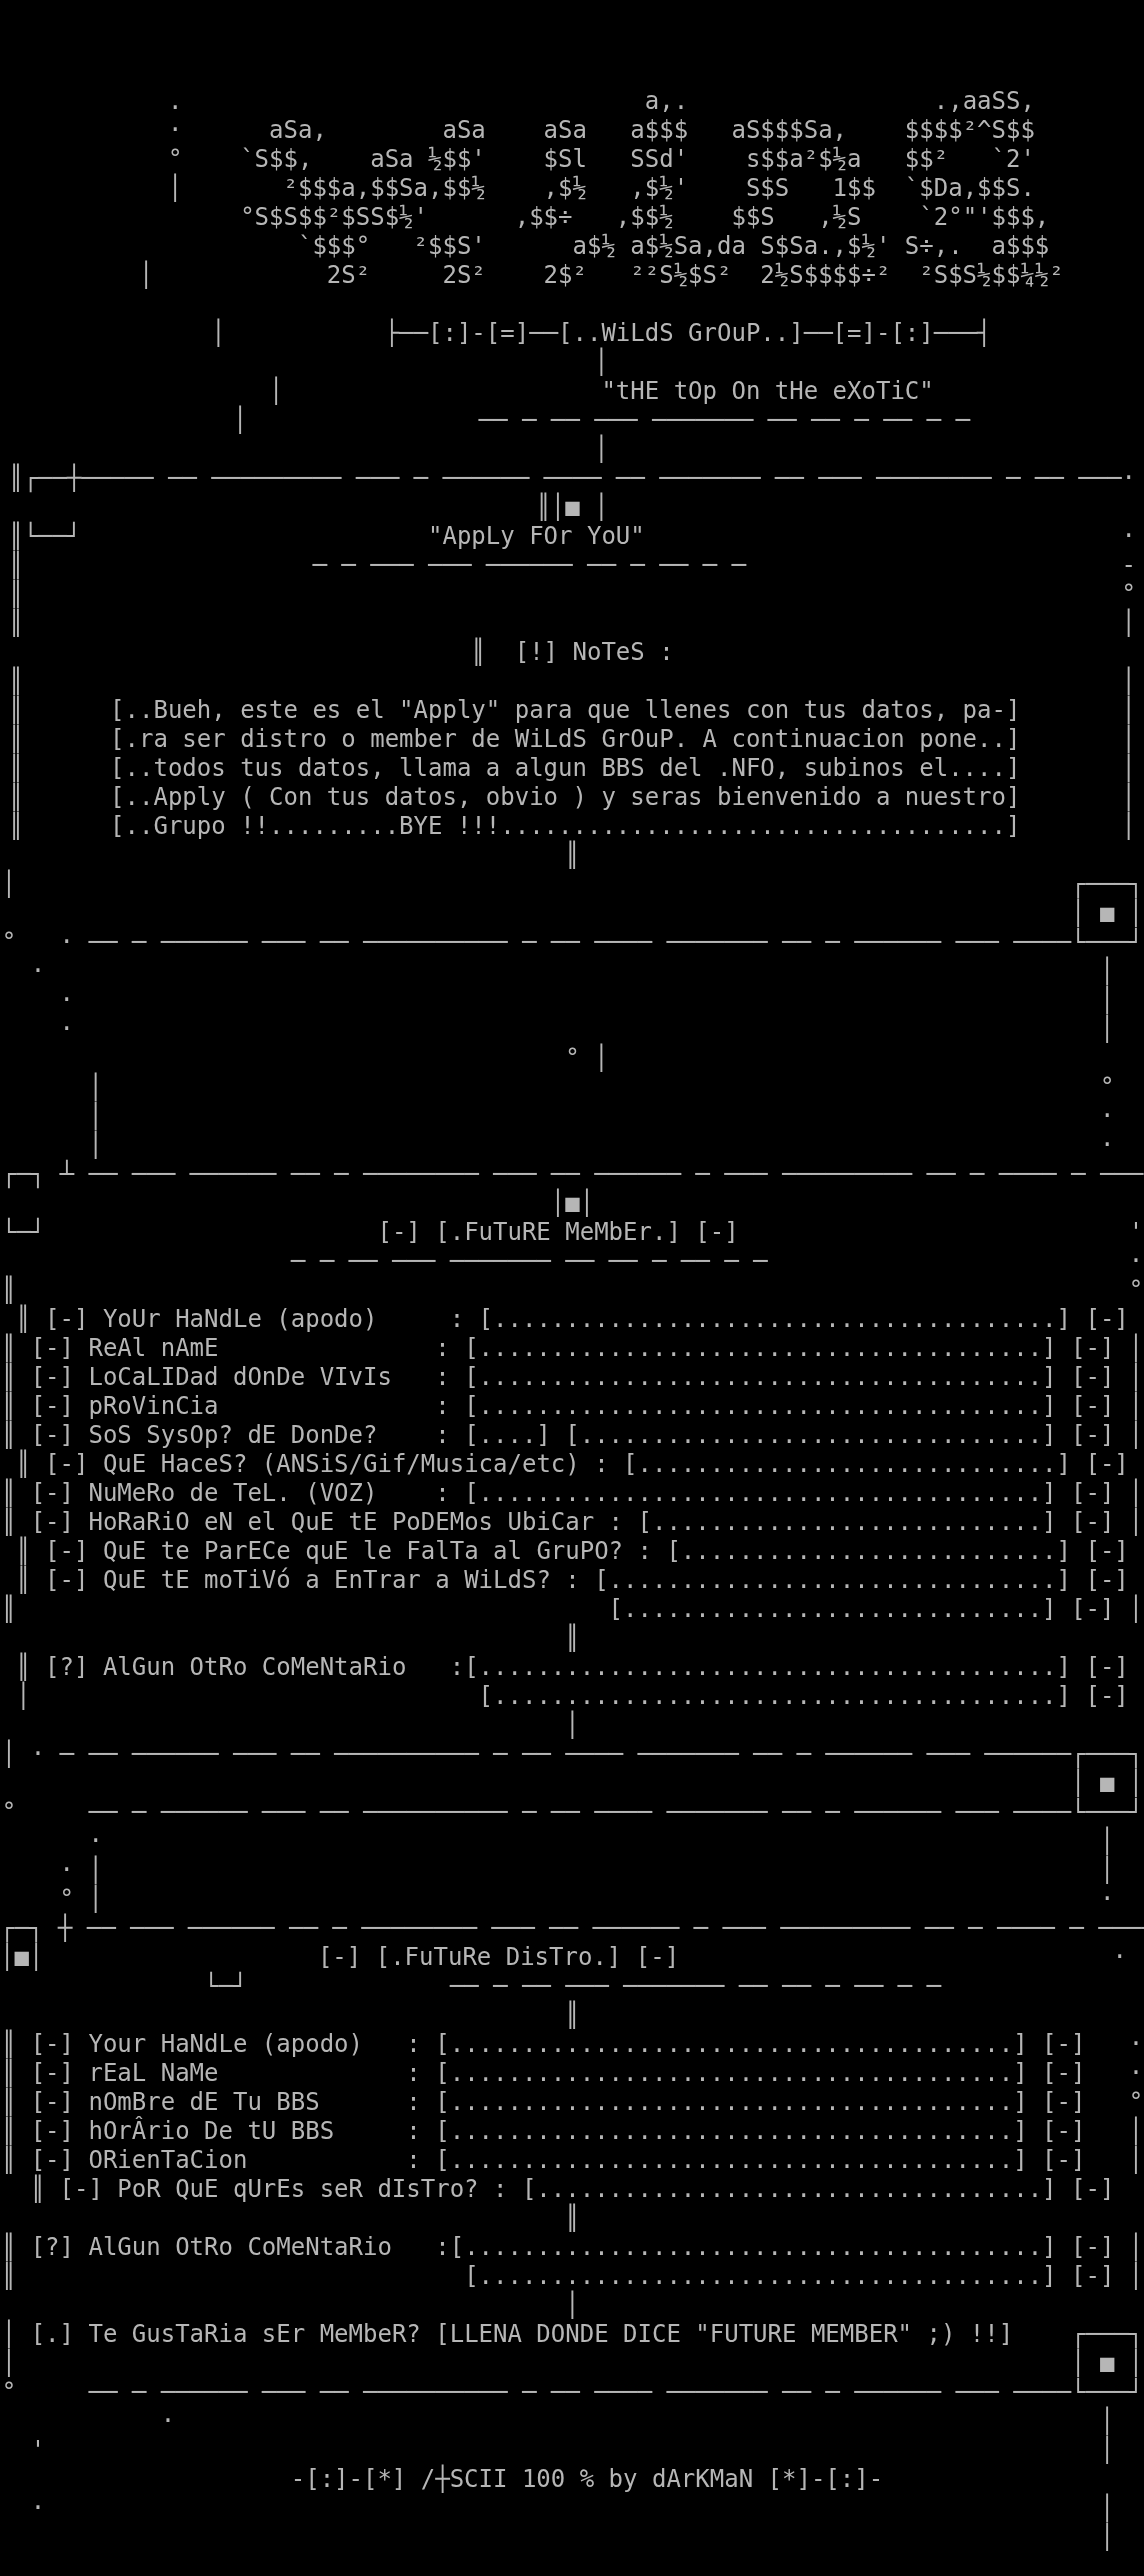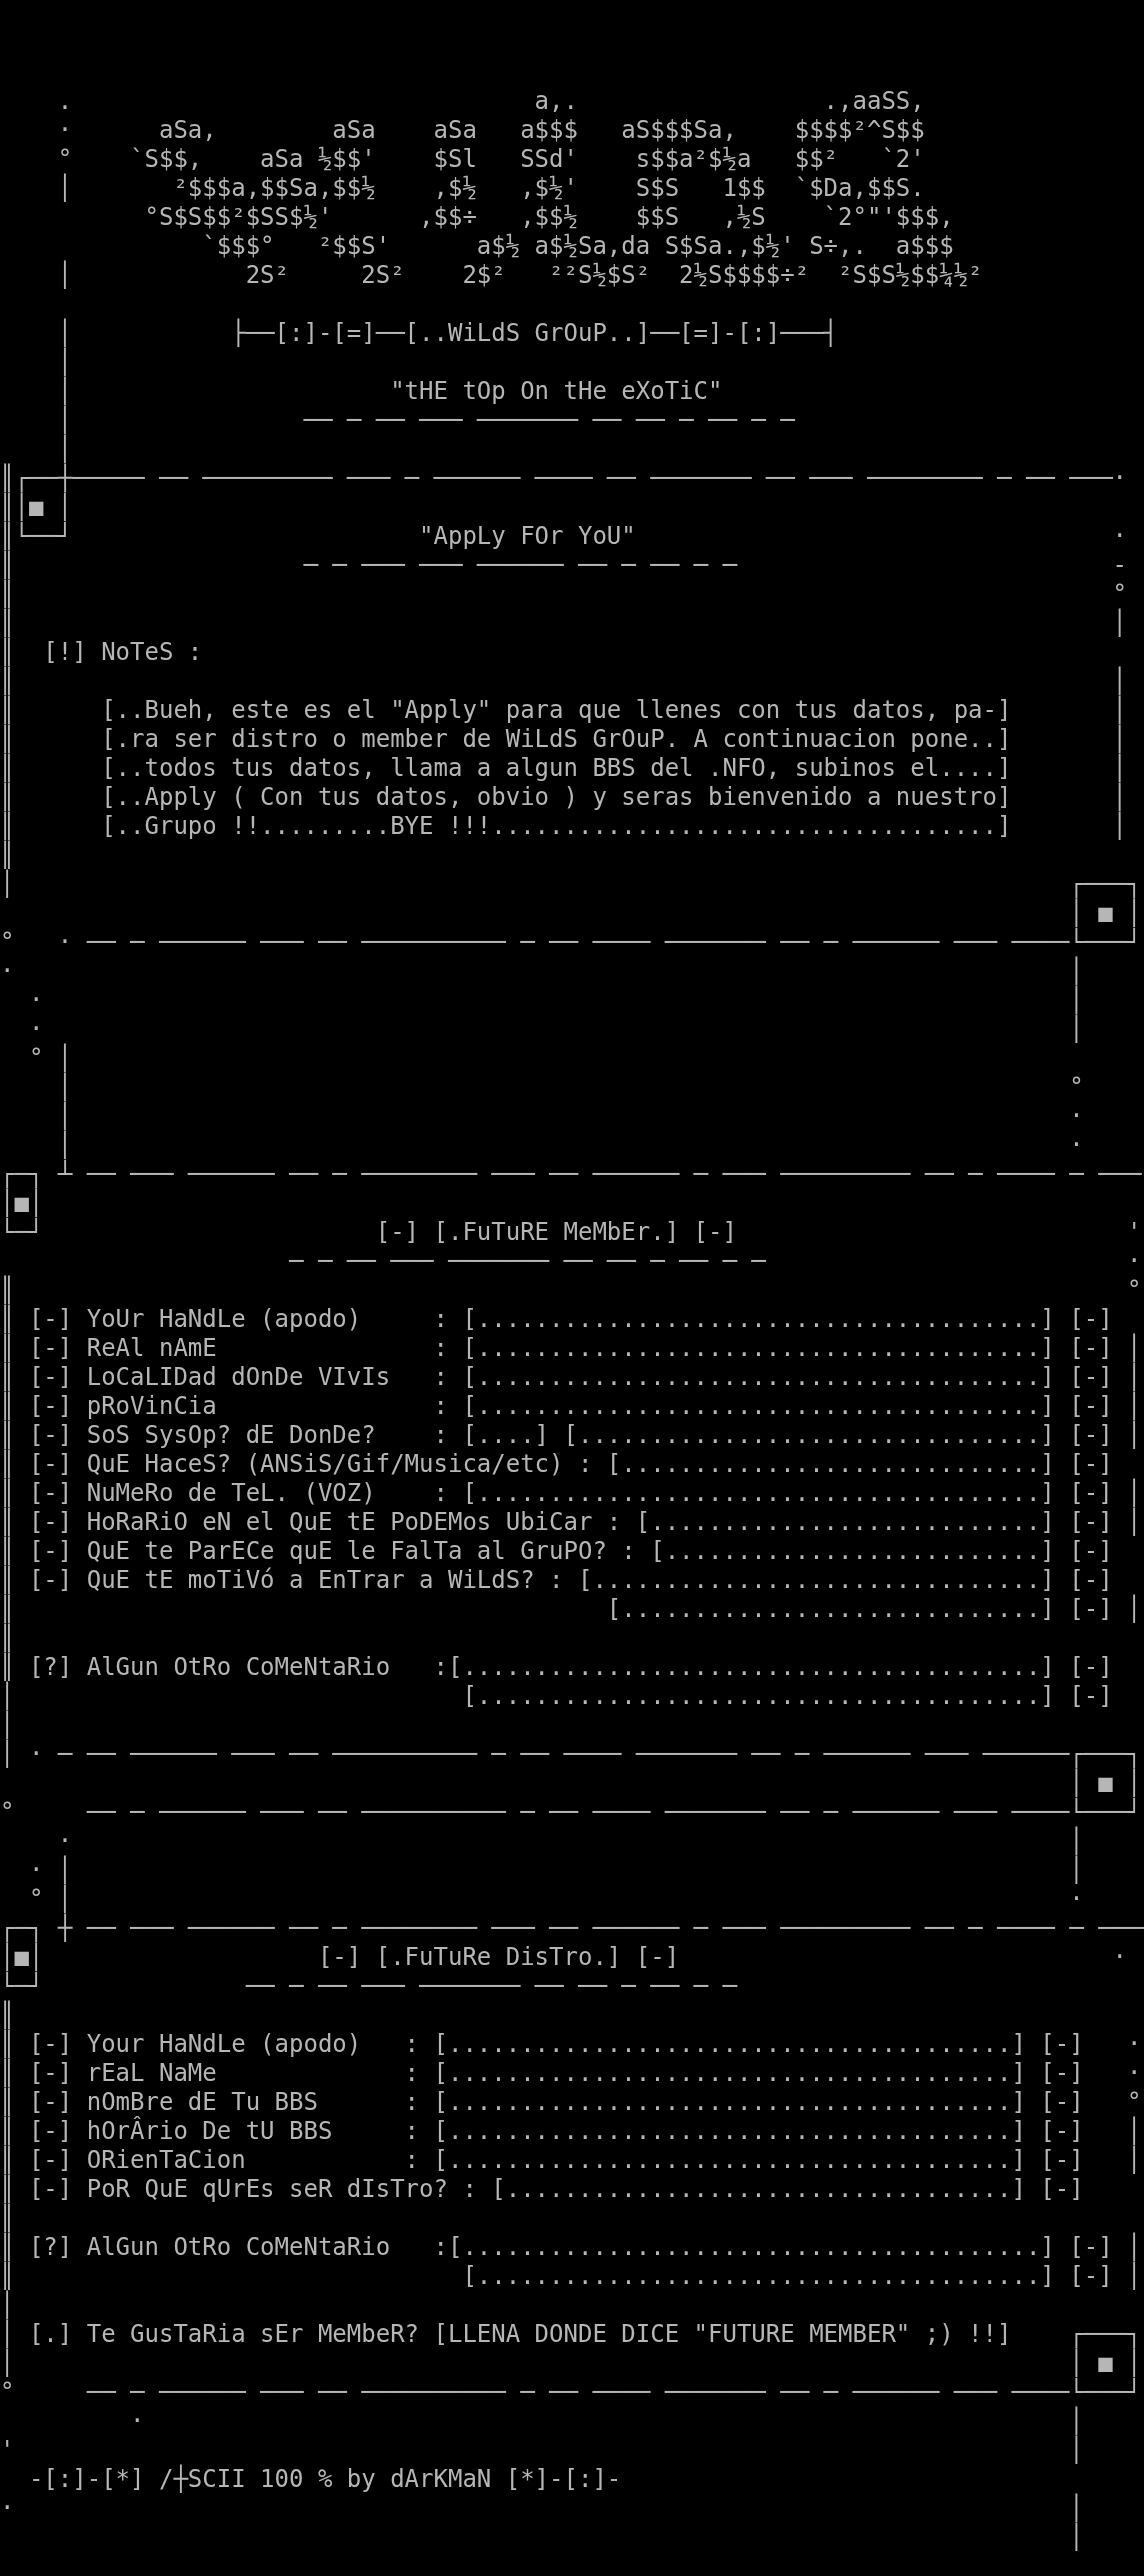--- a/index.html
+++ b/index.html
@@ -13,16 +13,16 @@
     font-size:24px;
     line-height:29px;
     white-space:pre;
     overflow:hidden;
   }
   .row{height:29px;}
 </style>
 </head>
 <body style="background: rgb(0, 0, 0);">
 
-<div id="screen" style="color: rgb(182, 182, 182);">
+<div id="screen" style="color: rgb(182, 182, 182); text-align: center;">
   <div><div class="row"></div><div class="row">    .                                a,.                 .,aaSS,</div><div class="row">    ·      aSa,        aSa    aSa   a$$$   aS$$$Sa,    $$$$²^S$$</div><div class="row">    °    `S$$,    aSa ½$$'    $Sl   SSd'    s$$a²$½a   $$²   `2'</div><div class="row">    │       ²$$$a,$$Sa,$$½    ,$½   ,$½'    S$S   1$$  `$Da,$$S.</div><div class="row">          °S$S$$²$SS$½'      ,$$÷   ,$$½    $$S   ,½S    `2°"'$$$,</div><div class="row">              `$$$°   ²$$S'      a$½ a$½Sa,da S$Sa.,$½' S÷,.  a$$$</div><div class="row">    │            2S²     2S²    2$²   ²²S½$S²  2½S$$$$÷²  ²S$S½$$¼½²</div><div class="row"></div><div class="row">    │           ├──[:]-[=]──[..WiLdS GrOuP..]──[=]-[:]───┤</div><div class="row">    │</div><div class="row">    │                      "tHE tOp On tHe eXoTiC"</div><div class="row">    │                ── ─ ── ─── ─────── ── ── ─ ── ─ ─</div><div class="row">    │</div><div class="row">║┌──┼───── ── ───────── ─── ─ ────── ──── ── ─────── ── ─── ──────── ─ ── ───·</div><div class="row">║│■ │</div><div class="row">║└──┘                        "AppLy FOr YoU"                                 ·</div><div class="row">║                    ─ ─ ─── ─── ────── ── ─ ── ─ ─                          -</div><div class="row">║                                                                            °</div><div class="row">║                                                                            │</div><div class="row">║  [!] NoTeS :</div><div class="row">║                                                                            │</div><div class="row">║      [..Bueh, este es el "Apply" para que llenes con tus datos, pa-]       │</div><div class="row">║      [.ra ser distro o member de WiLdS GrOuP. A continuacion pone..]       │</div><div class="row">║      [..todos tus datos, llama a algun BBS del .NFO, subinos el....]       │</div><div class="row">║      [..Apply ( Con tus datos, obvio ) y seras bienvenido a nuestro]       │</div><div class="row">║      [..Grupo !!.........BYE !!!...................................]       │</div><div class="row">║</div><div class="row">│                                                                         ┌───┐</div><div class="row">                                                                          │ ■ │</div><div class="row">°   · ── ─ ────── ─── ── ────────── ─ ── ──── ─────── ── ─ ────── ─── ────└───┘</div><div class="row">·                                                                         │</div><div class="row">  ·                                                                       │</div><div class="row">  ·                                                                       │</div><div class="row">  ° │</div><div class="row">    │                                                                     °</div><div class="row">    │                                                                     ·</div><div class="row">    │                                                                     ·</div><div class="row">┌─┐ ┴ ── ─── ────── ── ─ ──────── ─── ── ────── ─ ─── ───────── ── ─ ──── ─ ───</div><div class="row">│■│</div><div class="row">└─┘                       [-] [.FuTuRE MeMbEr.] [-]                           '</div><div class="row">                    ─ ─ ── ─── ─────── ── ── ─ ── ─ ─                         ·</div><div class="row">║                                                                             °</div><div class="row">║ [-] YoUr HaNdLe (apodo)     : [.......................................] [-]</div><div class="row">║ [-] ReAl nAmE               : [.......................................] [-] │</div><div class="row">║ [-] LoCaLIDad dOnDe VIvIs   : [.......................................] [-] │</div><div class="row">║ [-] pRoVinCia               : [.......................................] [-] │</div><div class="row">║ [-] SoS SysOp? dE DonDe?    : [....] [................................] [-] │</div><div class="row">║ [-] QuE HaceS? (ANSiS/Gif/Musica/etc) : [.............................] [-]</div><div class="row">║ [-] NuMeRo de TeL. (VOZ)    : [.......................................] [-] │</div><div class="row">║ [-] HoRaRiO eN el QuE tE PoDEMos UbiCar : [...........................] [-] │</div><div class="row">║ [-] QuE te ParECe quE le FalTa al GruPO? : [..........................] [-]</div><div class="row">║ [-] QuE tE moTiVó a EnTrar a WiLdS? : [...............................] [-]</div><div class="row">║                                         [.............................] [-] │</div><div class="row">║</div><div class="row">║ [?] AlGun OtRo CoMeNtaRio   :[........................................] [-]</div><div class="row">│                               [.......................................] [-]</div><div class="row">│</div><div class="row">│ · ─ ── ────── ─── ── ────────── ─ ── ──── ─────── ── ─ ────── ─── ──────┌───┐</div><div class="row">                                                                          │ ■ │</div><div class="row">°     ── ─ ────── ─── ── ────────── ─ ── ──── ─────── ── ─ ────── ─── ────└───┘</div><div class="row">    ·                                                                     │</div><div class="row">  · │                                                                     │</div><div class="row">  ° │                                                                     ·</div><div class="row">┌─┐ ┼ ── ─── ────── ── ─ ──────── ─── ── ────── ─ ─── ───────── ── ─ ──── ─ ────</div><div class="row">│■│                   [-] [.FuTuRe DisTro.] [-]                              ·  ·</div><div class="row">└─┘              ── ─ ── ─── ─────── ── ── ─ ── ─ ─</div><div class="row">║</div><div class="row">║ [-] Your HaNdLe (apodo)   : [.......................................] [-]   ·</div><div class="row">║ [-] rEaL NaMe             : [.......................................] [-]   ·</div><div class="row">║ [-] nOmBre dE Tu BBS      : [.......................................] [-]   °</div><div class="row">║ [-] hOrÂrio De tU BBS     : [.......................................] [-]   │</div><div class="row">║ [-] ORienTaCion           : [.......................................] [-]   │</div><div class="row">║ [-] PoR QuE qUrEs seR dIsTro? : [...................................] [-]</div><div class="row">║</div><div class="row">║ [?] AlGun OtRo CoMeNtaRio   :[........................................] [-] │</div><div class="row">║                               [.......................................] [-] │</div><div class="row">│</div><div class="row">│ [.] Te GusTaRia sEr MeMbeR? [LLENA DONDE DICE "FUTURE MEMBER" ;) !!]    ┌───┐</div><div class="row">│                                                                         │ ■ │</div><div class="row">°     ── ─ ────── ─── ── ────────── ─ ── ──── ─────── ── ─ ────── ─── ────└───┘</div><div class="row">         ·                                                                │</div><div class="row">'                                                                         │</div><div class="row">  -[:]-[*] /┼SCII 100 % by dArKMaN [*]-[:]-</div><div class="row">·                                                                         │</div><div class="row">                                                                          │</div><div class="row"></div><div class="row">                                                                          °</div></div>
 </div>
 
 
 </body></html>

